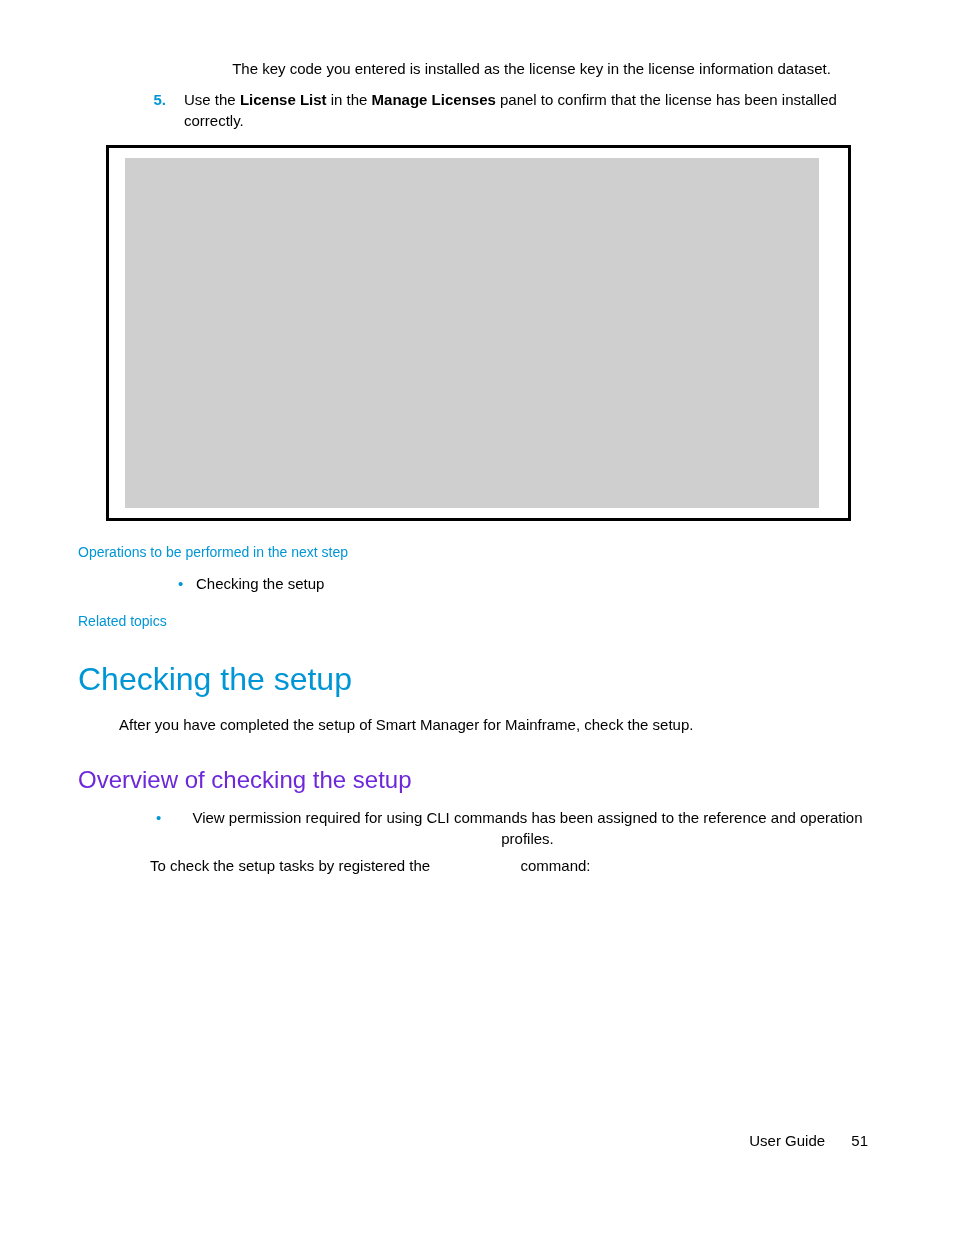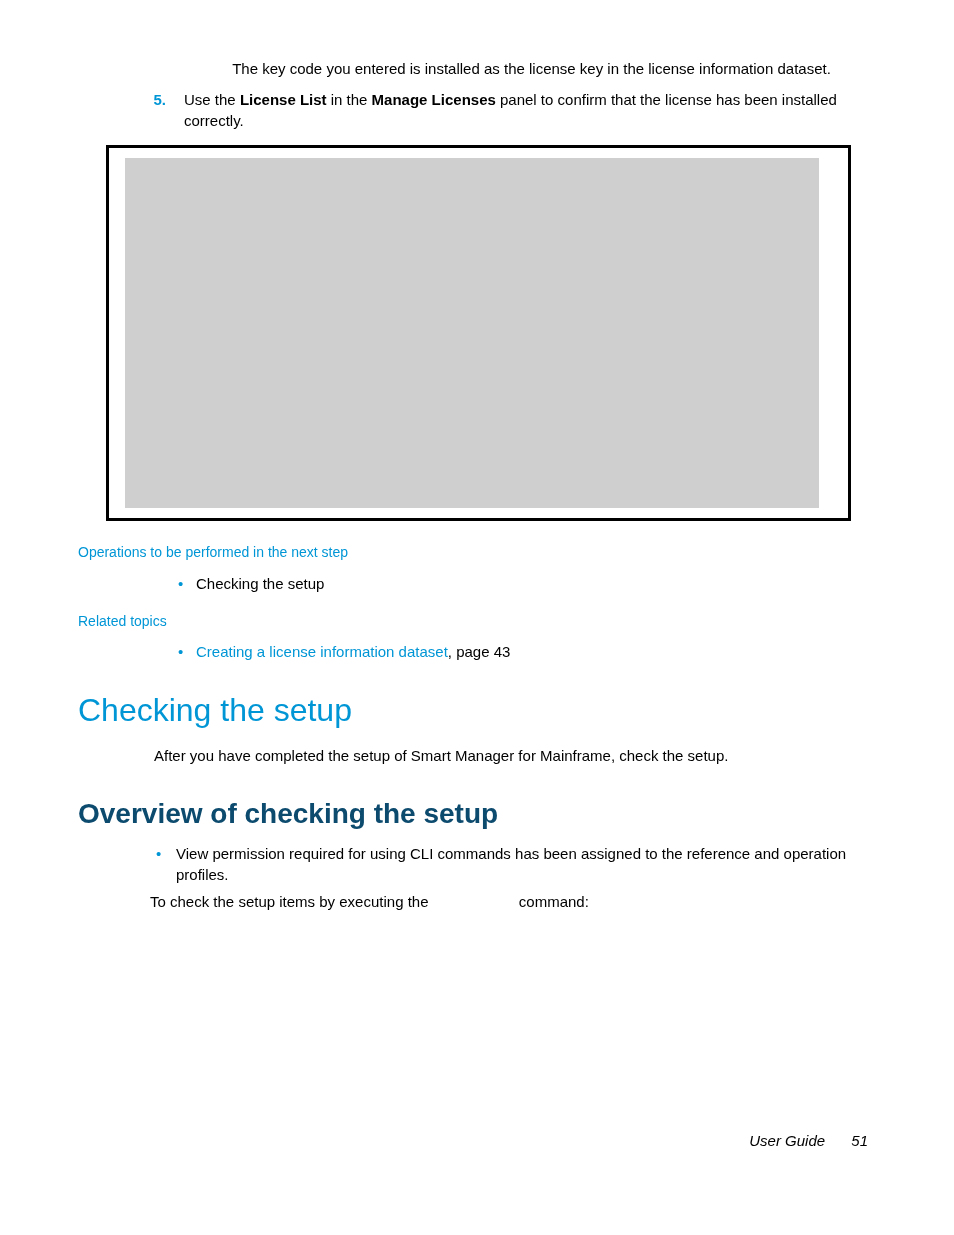--- a/index.html
+++ b/index.html
@@ -52,71 +52,71 @@
     font-weight: normal;
     margin: 18px 0 10px 0;
   }
   .h1 {
     color: #0096d6;
     font-size: 32px;
     font-weight: normal;
     margin: 26px 0 12px 0;
   }
   .h2 {
-    color: #0c4a6e;
-    font-size: 28px;
-    font-weight: bold;
+    color: #6d28d9;
+    font-size: 24px;
+    font-weight: normal;
     margin: 28px 0 10px 0;
   }
   .bullet-list {
     list-style: none;
     margin-left: 100px;
   }
   .bullet-list li {
     position: relative;
     padding-left: 18px;
     margin-bottom: 6px;
   }
   .bullet-list li::before {
     content: "•";
     position: absolute;
     left: 0;
     color: #0096d6;
     font-size: 15px;
   }
   .link { color: #0096d6; }
   .body-indent1 {
-    margin-left: 76px;
+    margin-left: 41px;
     margin-bottom: 8px;
   }
   .body-indent2 {
     margin-left: 72px;
     margin-bottom: 8px;
   }
   .bullet-list2 {
     list-style: none;
     margin-left: 78px;
   }
   .bullet-list2 li {
     position: relative;
     padding-left: 20px;
     margin-bottom: 6px;
+    text-align: center;
   }
   .bullet-list2 li::before {
     content: "•";
     position: absolute;
     left: 0;
     color: #0096d6;
   }
   .footer {
     position: absolute;
     bottom: 84px;
     right: 86px;
     font-size: 15px;
-    font-style: italic;
   }
   .footer .pg {
     margin-left: 22px;
   }
   b { font-weight: bold; }
 </style>
 </head>
 <body>
 
 <div class="page">
@@ -134,35 +134,32 @@
     <div class="figure-inner"></div>
   </div>
 
   <h3 class="h3">Operations to be performed in the next step</h3>
   <ul class="bullet-list">
     <li>Checking the setup</li>
   </ul>
 
   <h3 class="h3">Related topics</h3>
   <ul class="bullet-list">
-    <li>
-      <span class="link">Creating a license information dataset</span><span>, page 43</span>
-    </li>
   </ul>
 
   <h1 class="h1">Checking the setup</h1>
   <p class="body-indent1">After you have completed the setup of Smart Manager for Mainframe, check the setup.</p>
 
   <h2 class="h2">Overview of checking the setup</h2>
   <ul class="bullet-list2">
     <li>View permission required for using CLI commands has been assigned to the reference and operation profiles.</li>
   </ul>
 
   <p class="body-indent2">
-    <span>To check the setup items by executing the </span><span style="display:inline-block;width:82px"></span><span> command:</span>
+    <span>To check the setup tasks by registered the </span><span style="display:inline-block;width:82px"></span><span> command:</span>
   </p>
 
 </div>
 
 <div class="footer">
   <span>User Guide</span>
   <span class="pg">51</span>
 </div>
 
 </body></html>

